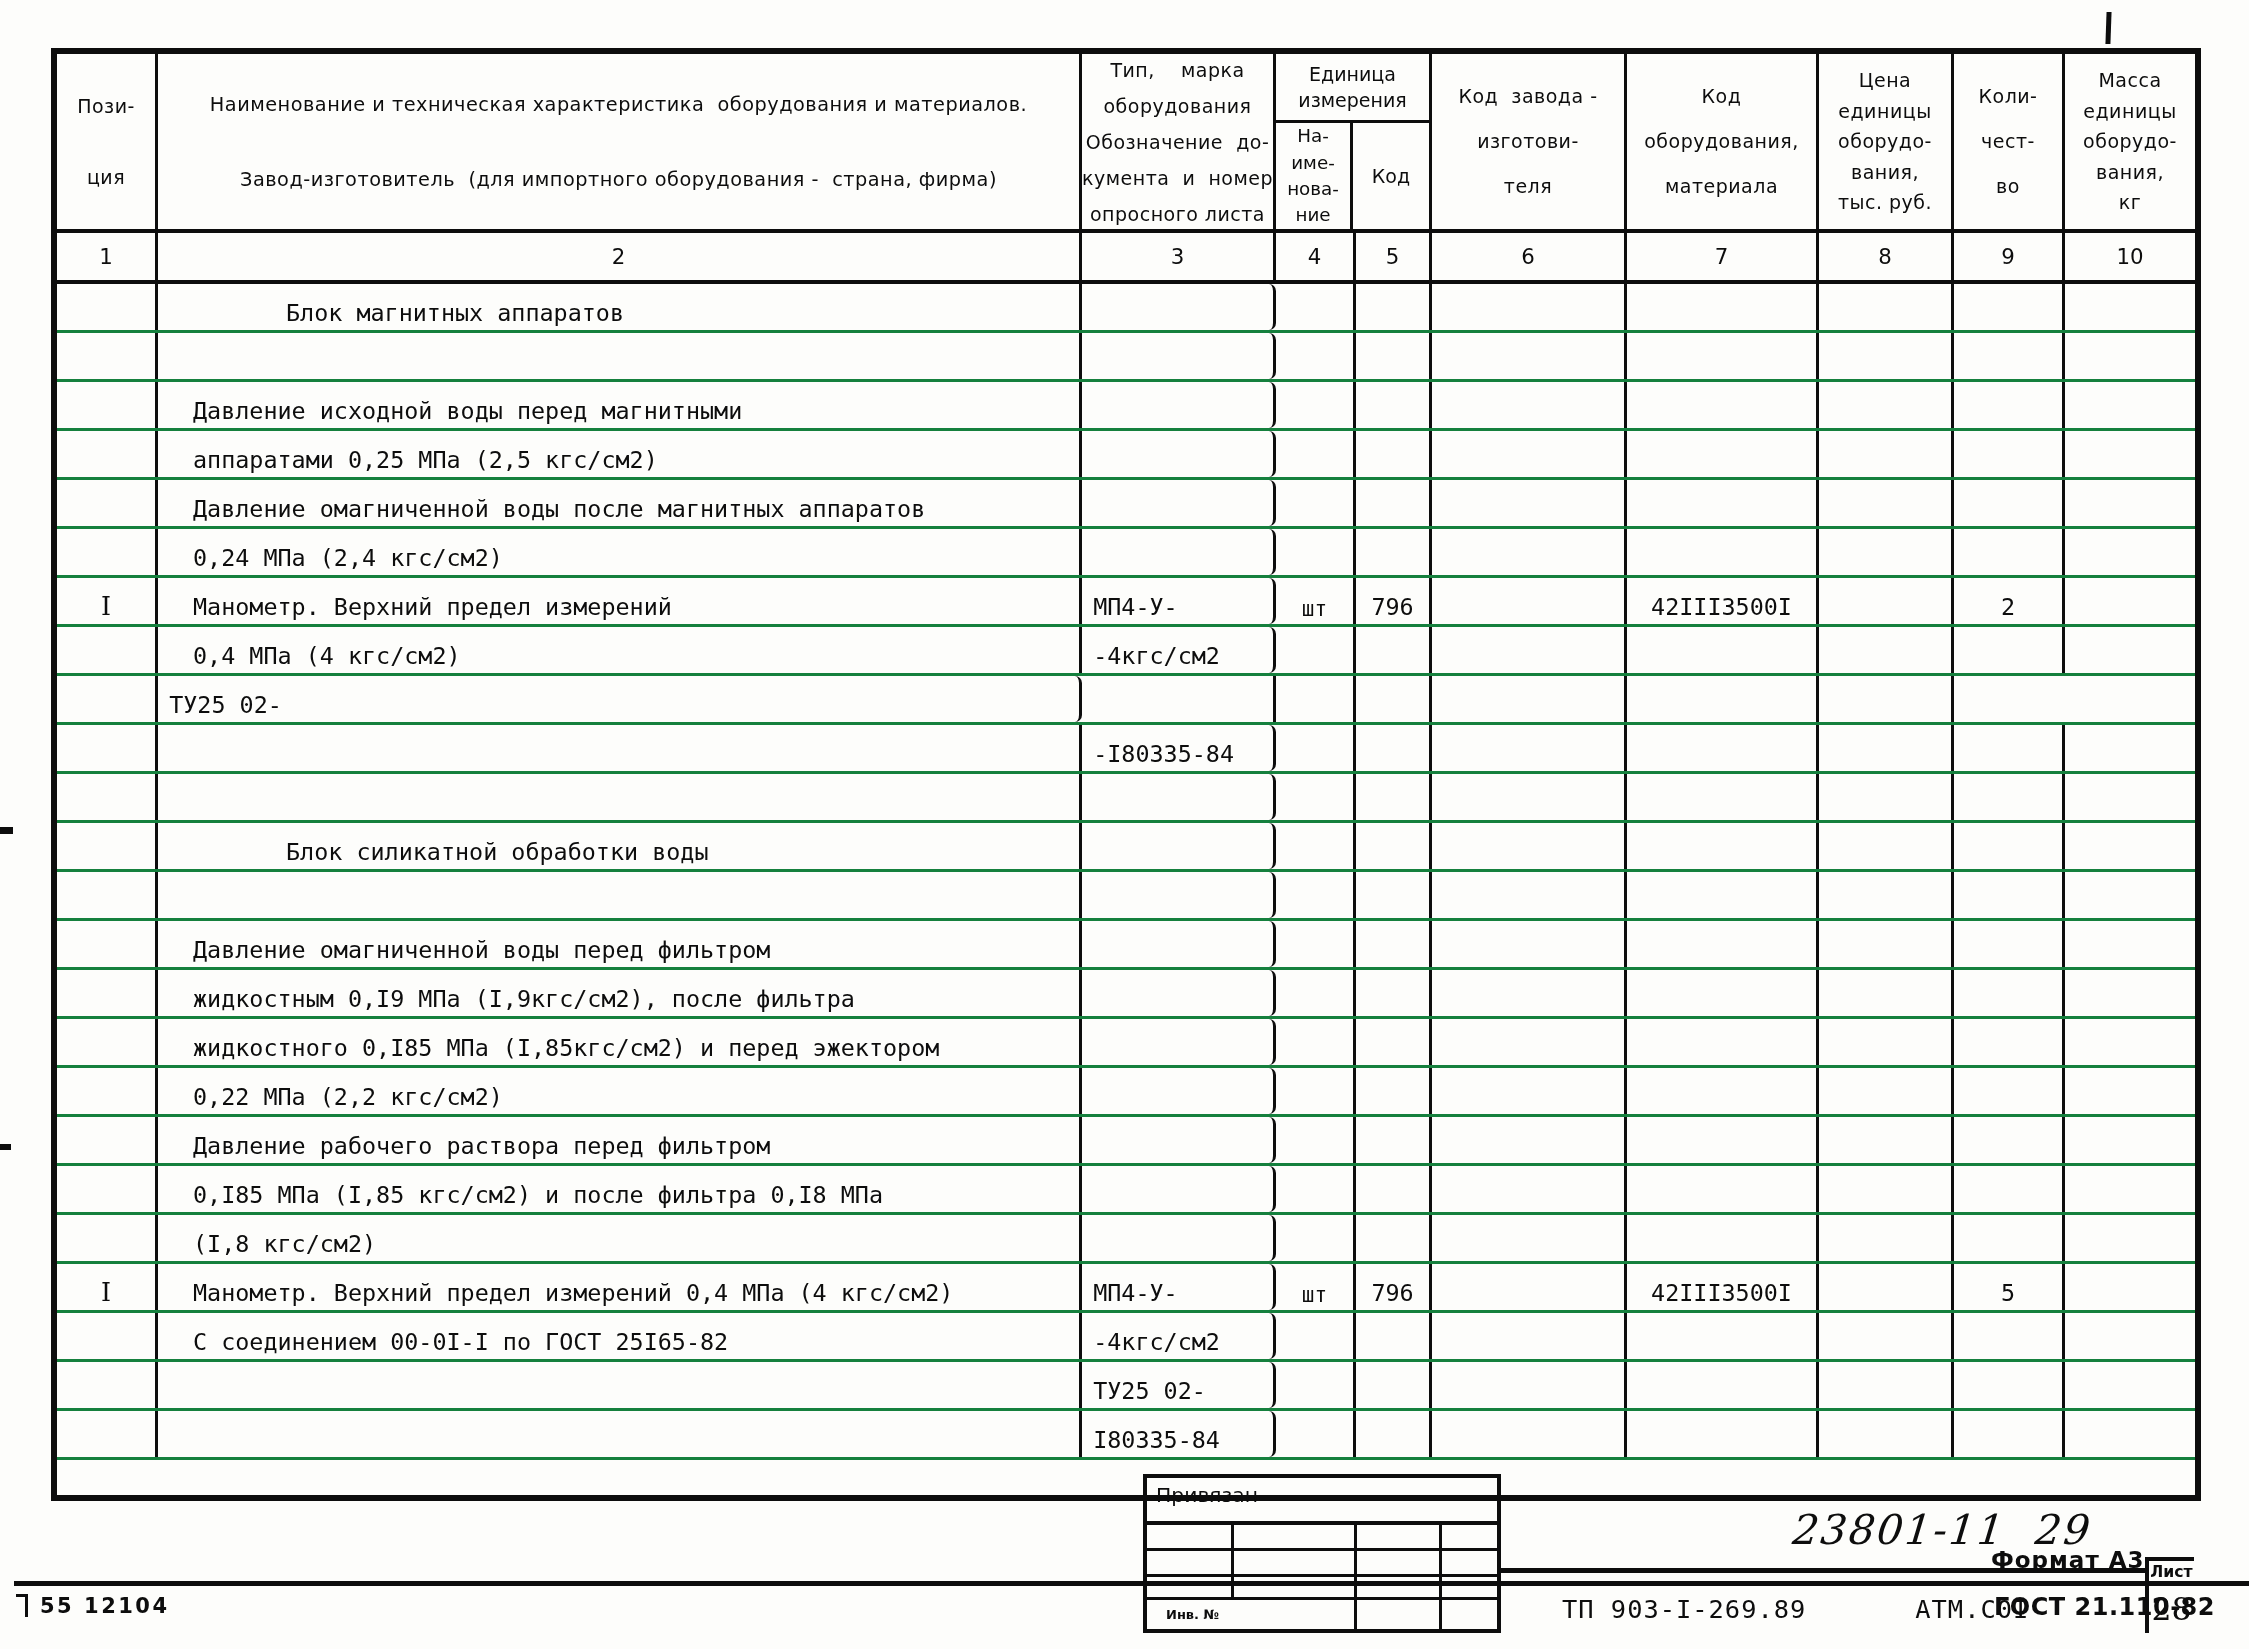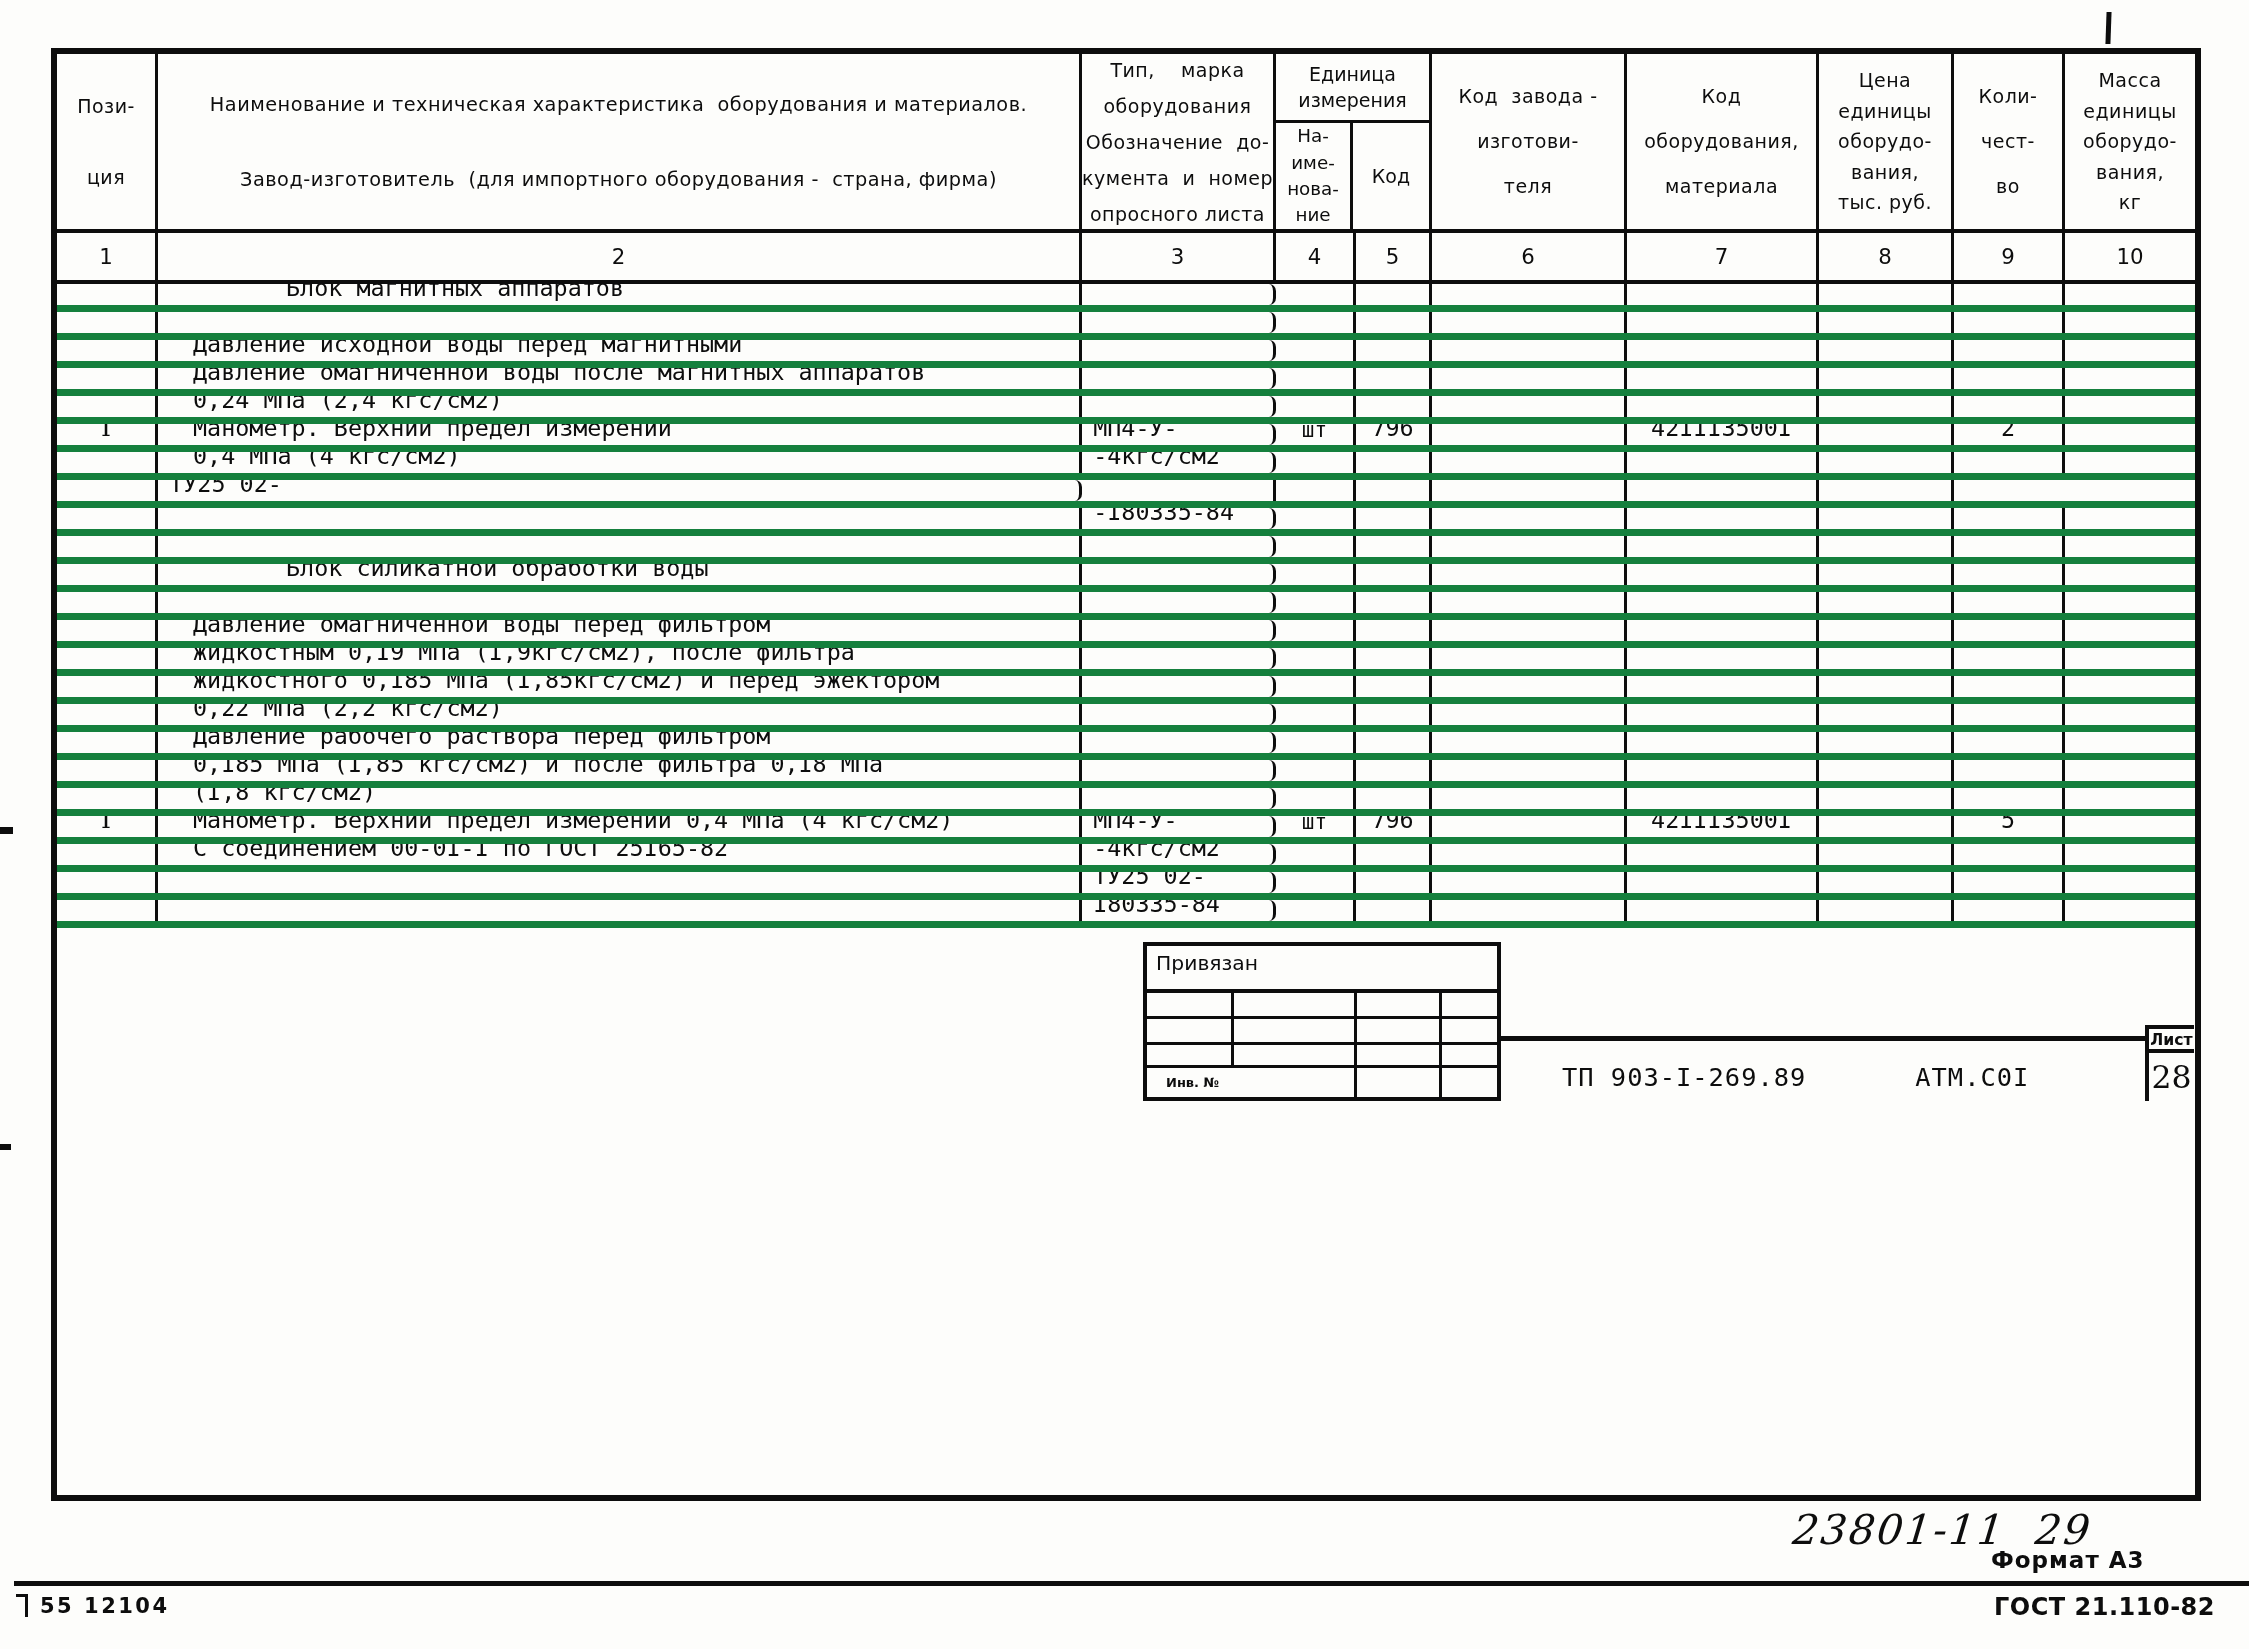--- a/index.html
+++ b/index.html
@@ -25,21 +25,21 @@
   .unit-top{height:69px;border-bottom:3.6px solid #0d0d0d;display:flex;align-items:center;
             justify-content:center;text-align:center;white-space:pre-line;font-size:19px;line-height:26.4px;box-sizing:border-box;}
   .unit-split{flex:1;display:grid;grid-template-columns:77px auto;}
   .unit-name{border-right:3px solid #0d0d0d;display:flex;align-items:center;justify-content:center;
              text-align:center;white-space:pre-line;font-size:18.3px;line-height:26.4px;box-sizing:border-box;}
   .unit-code{display:flex;align-items:center;justify-content:center;font-size:19px;}
   
   .numrow{height:51px;border-bottom:4.6px solid #0d0d0d;box-sizing:border-box;font-size:21.3px;}
   .numrow .cell{display:flex;align-items:center;justify-content:center;}
   
-  .brow{height:28px;border-bottom:7px solid #15803d;box-sizing:border-box;
+  .brow{height:49px;border-bottom:3px solid #15803d;box-sizing:border-box;
         font-family:"DejaVu Sans Mono",monospace;font-size:23.4px;}
   .brow .cell{display:flex;align-items:flex-end;padding-bottom:3px;}
   .c-pos{justify-content:center;font-family:"DejaVu Serif",serif;font-size:25.4px;}
   .c-name{padding-left:35px;white-space:pre;}
   .c-name.section{padding-left:128px;}
   .c-type{padding-left:11.2px;white-space:pre;border-radius:7px;}
   .c-unit,.c-code,.c-plant,.c-equip,.c-price,.c-qty,.c-mass{justify-content:center;}
   .c-unit{font-size:21px;}
   
   .bottom{position:relative;height:173px;}
@@ -177,20 +177,32 @@
     <div class="cell c-type"></div>
     <div class="cell c-unit"></div>
     <div class="cell c-code"></div>
     <div class="cell c-plant"></div>
     <div class="cell c-equip"></div>
     <div class="cell c-price"></div>
     <div class="cell c-qty"></div>
     <div class="cell c-mass"></div>
   </div>
 
+  <div class="brow g10">
+    <div class="cell c-pos"></div>
+    <div class="cell c-name">аппаратами 0,25 МПа (2,5 кгс/см2)</div>
+    <div class="cell c-type"></div>
+    <div class="cell c-unit"></div>
+    <div class="cell c-code"></div>
+    <div class="cell c-plant"></div>
+    <div class="cell c-equip"></div>
+    <div class="cell c-price"></div>
+    <div class="cell c-qty"></div>
+    <div class="cell c-mass"></div>
+  </div>
 
   <div class="brow g10">
     <div class="cell c-pos"></div>
     <div class="cell c-name">Давление омагниченной воды после магнитных аппаратов</div>
     <div class="cell c-type"></div>
     <div class="cell c-unit"></div>
     <div class="cell c-code"></div>
     <div class="cell c-plant"></div>
     <div class="cell c-equip"></div>
     <div class="cell c-price"></div>

